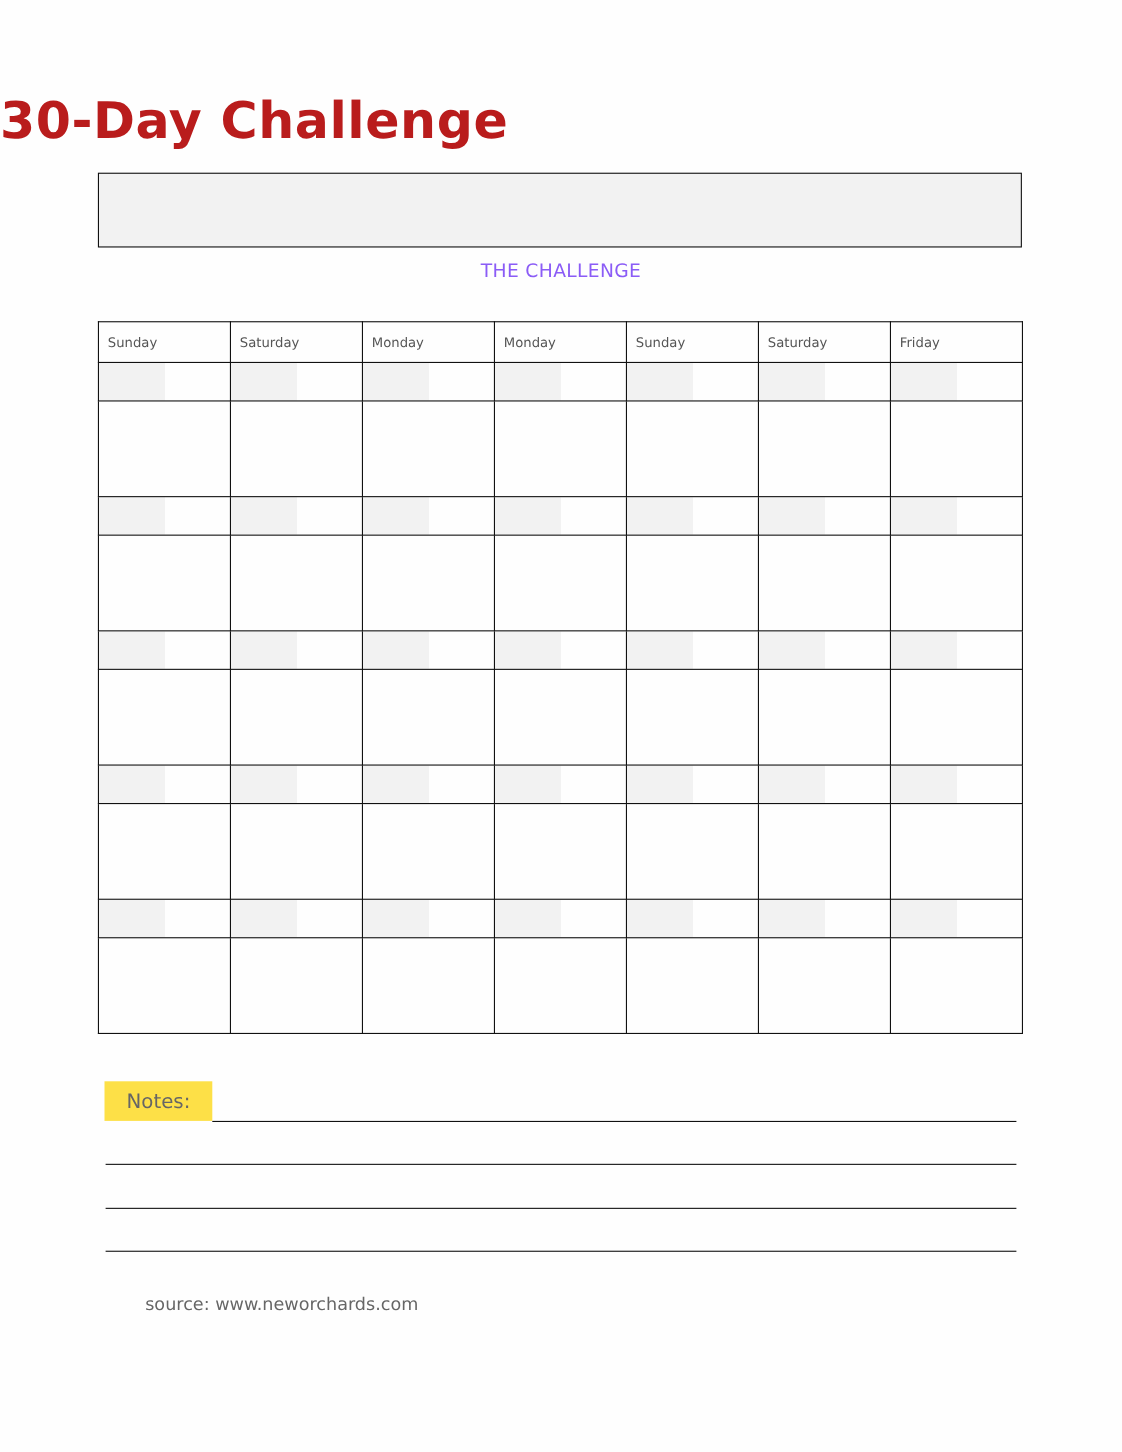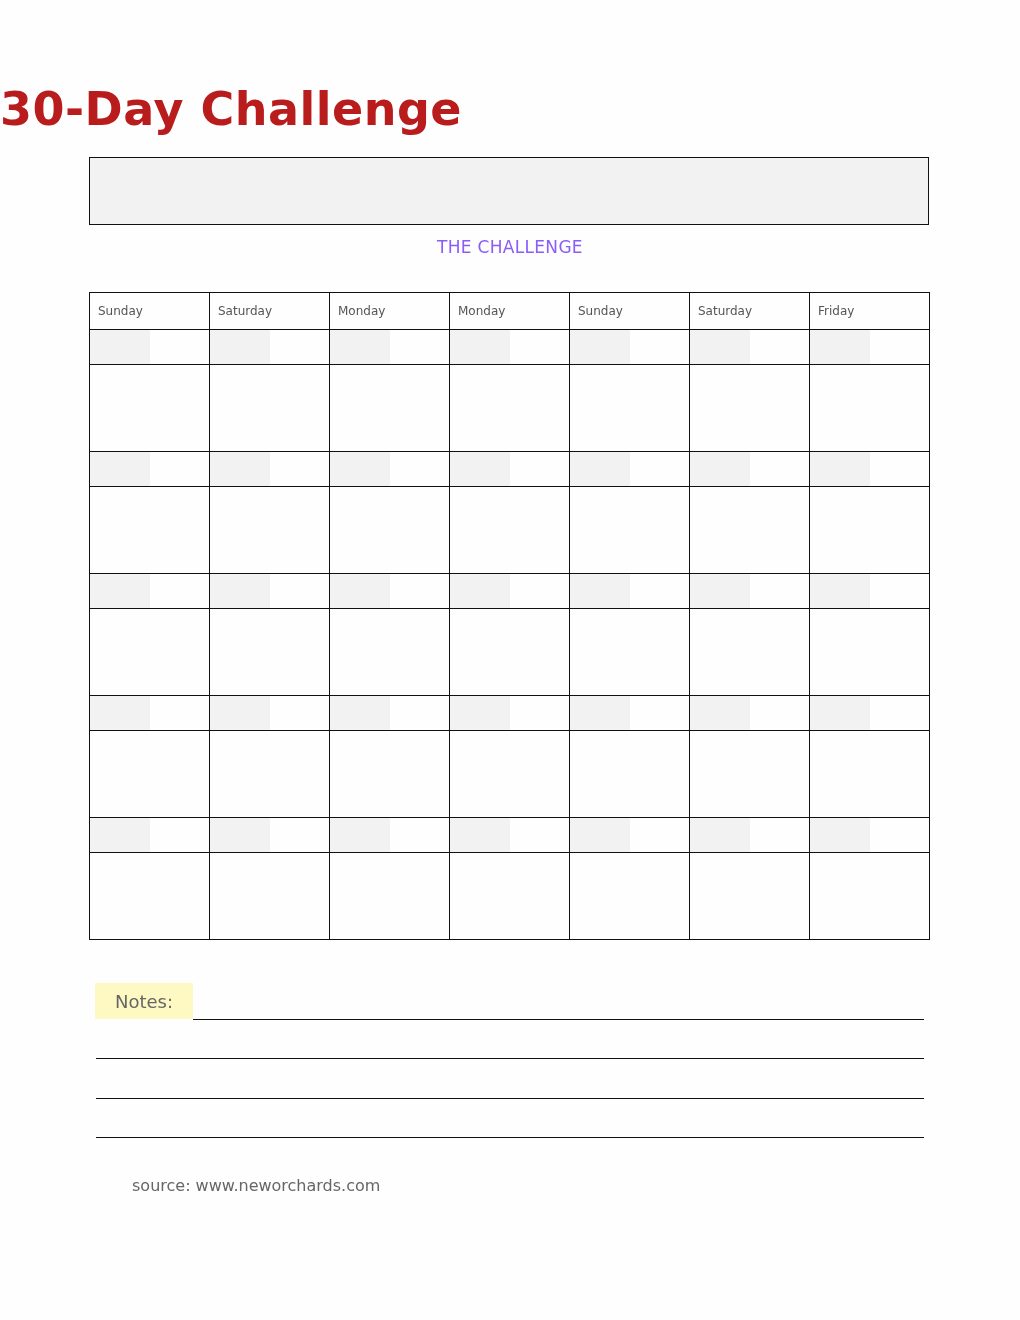--- a/index.html
+++ b/index.html
@@ -49,21 +49,21 @@
   }
   tr.num-row td { height: 34px; }
   tr.num-row td .shade {
     width: 50%; height: 100%;
     background: #f2f2f2;
   }
   tr.body-row td { height: 86px; }
   .notes-label {
     position: absolute; left: 95px; top: 983px;
     width: 98px; height: 36px;
-    background: #fef9c3;
+    background: #fde047;
     font-size: 18px; color: #666;
     text-align: center; line-height: 38px;
   }
   .line {
     position: absolute; height: 0;
     border-top: 1.5px solid #111;
   }
   .source {
     position: absolute; left: 104px; top: 1176px;
     font-size: 16px; color: #666; margin-left: 28px;

